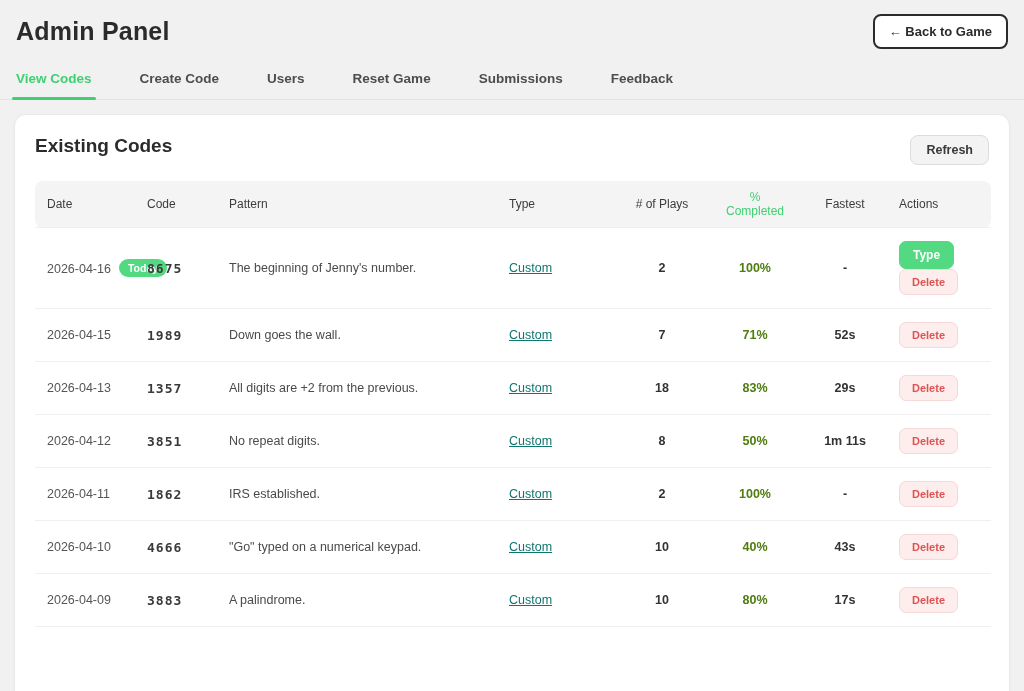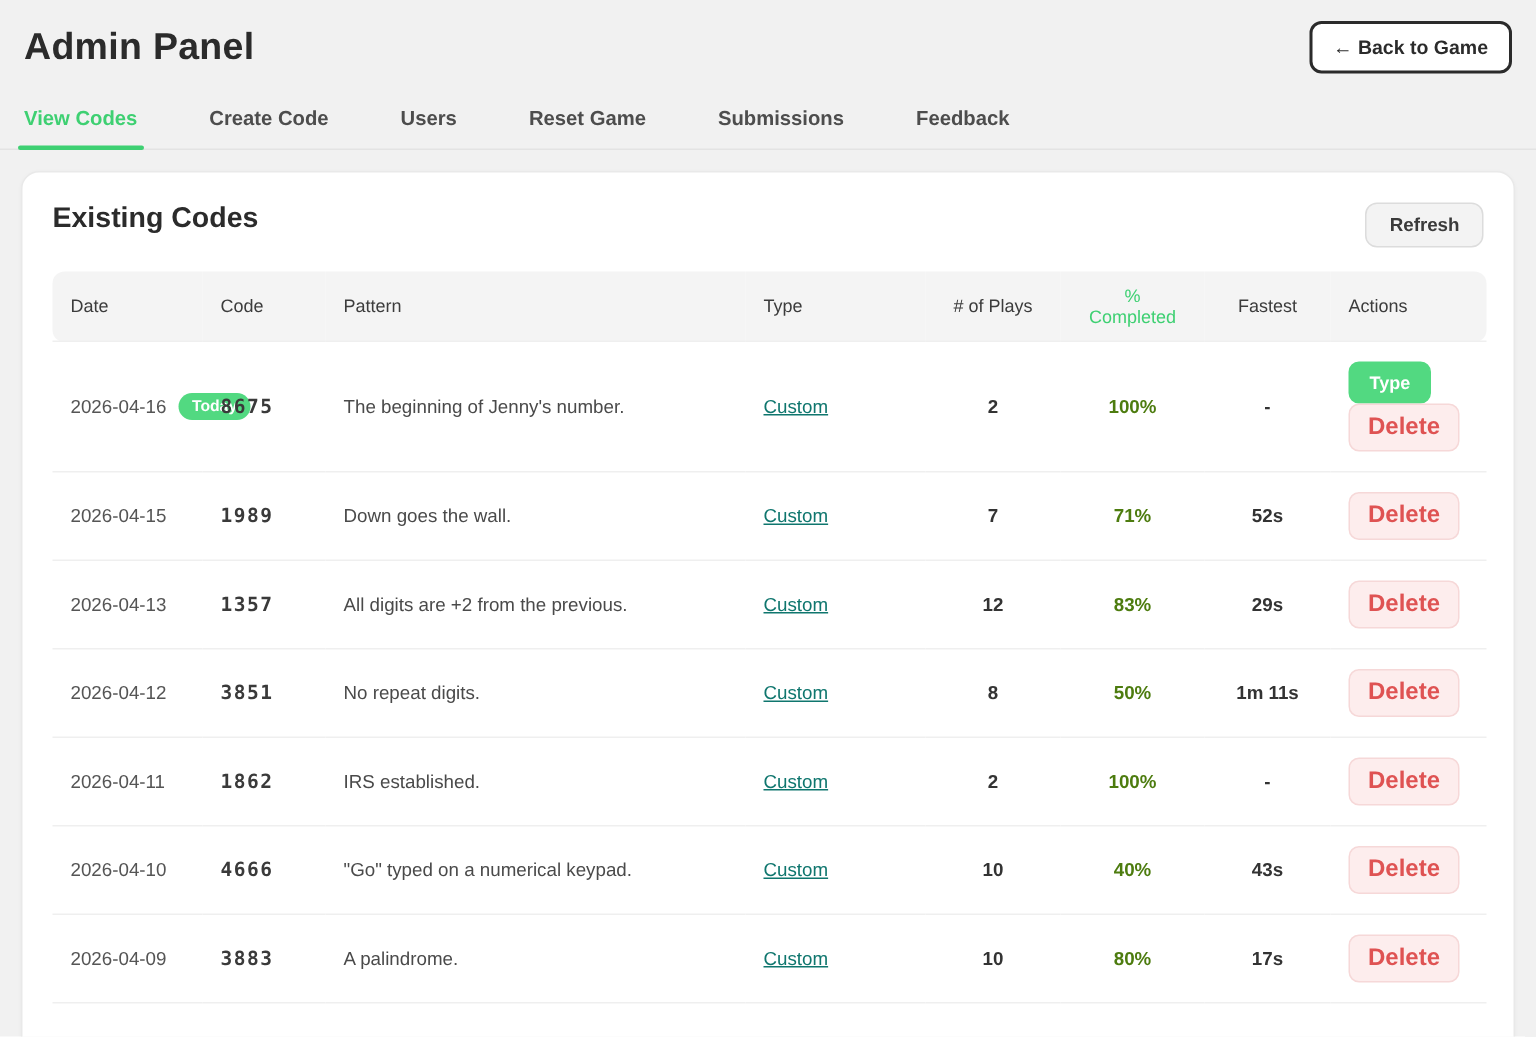--- a/index.html
+++ b/index.html
@@ -95,21 +95,21 @@
     font-size: 10.5px; font-weight: 700;
     padding: 3px 9px; border-radius: 20px; vertical-align: 1px;
   }
   .edit-btn {
     background: #52d981; color: #ffffff; border: 1px solid #52d981;
     border-radius: 7px; padding: 6px 13px; font-size: 12px; font-weight: 700;
     cursor: pointer; font-family: inherit; margin-right: 8px;
   }
   .delete-btn {
     background: #fdeded; color: #df5353; border: 1px solid #f6d8d8;
-    border-radius: 7px; padding: 6px 12px; font-size: 16px; font-weight: 700;
+    border-radius: 7px; padding: 6px 12px; font-size: 11px; font-weight: 700;
     cursor: pointer; font-family: inherit;
   }
 </style>
 </head>
 <body>
 
 <header class="top-header">
   <h1 class="page-title">Admin Panel</h1>
   <button class="back-btn">← Back to Game</button>
 </header>
@@ -171,21 +171,21 @@
           <td class="center plays-cell">7</td>
           <td class="center completed-cell">71%</td>
           <td class="center fastest-cell">52s</td>
           <td class="actions-cell"><button class="delete-btn">Delete</button></td>
         </tr>
         <tr>
           <td class="date-cell"><span>2026-04-13</span></td>
           <td class="code-cell">1357</td>
           <td class="pattern-cell">All digits are +2 from the previous.</td>
           <td class="type-cell">Custom</td>
-          <td class="center plays-cell">12</td>
+          <td class="center plays-cell">18</td>
           <td class="center completed-cell">83%</td>
           <td class="center fastest-cell">29s</td>
           <td class="actions-cell"><button class="delete-btn">Delete</button></td>
         </tr>
         <tr>
           <td class="date-cell"><span>2026-04-12</span></td>
           <td class="code-cell">3851</td>
           <td class="pattern-cell">No repeat digits.</td>
           <td class="type-cell">Custom</td>
           <td class="center plays-cell">8</td>

